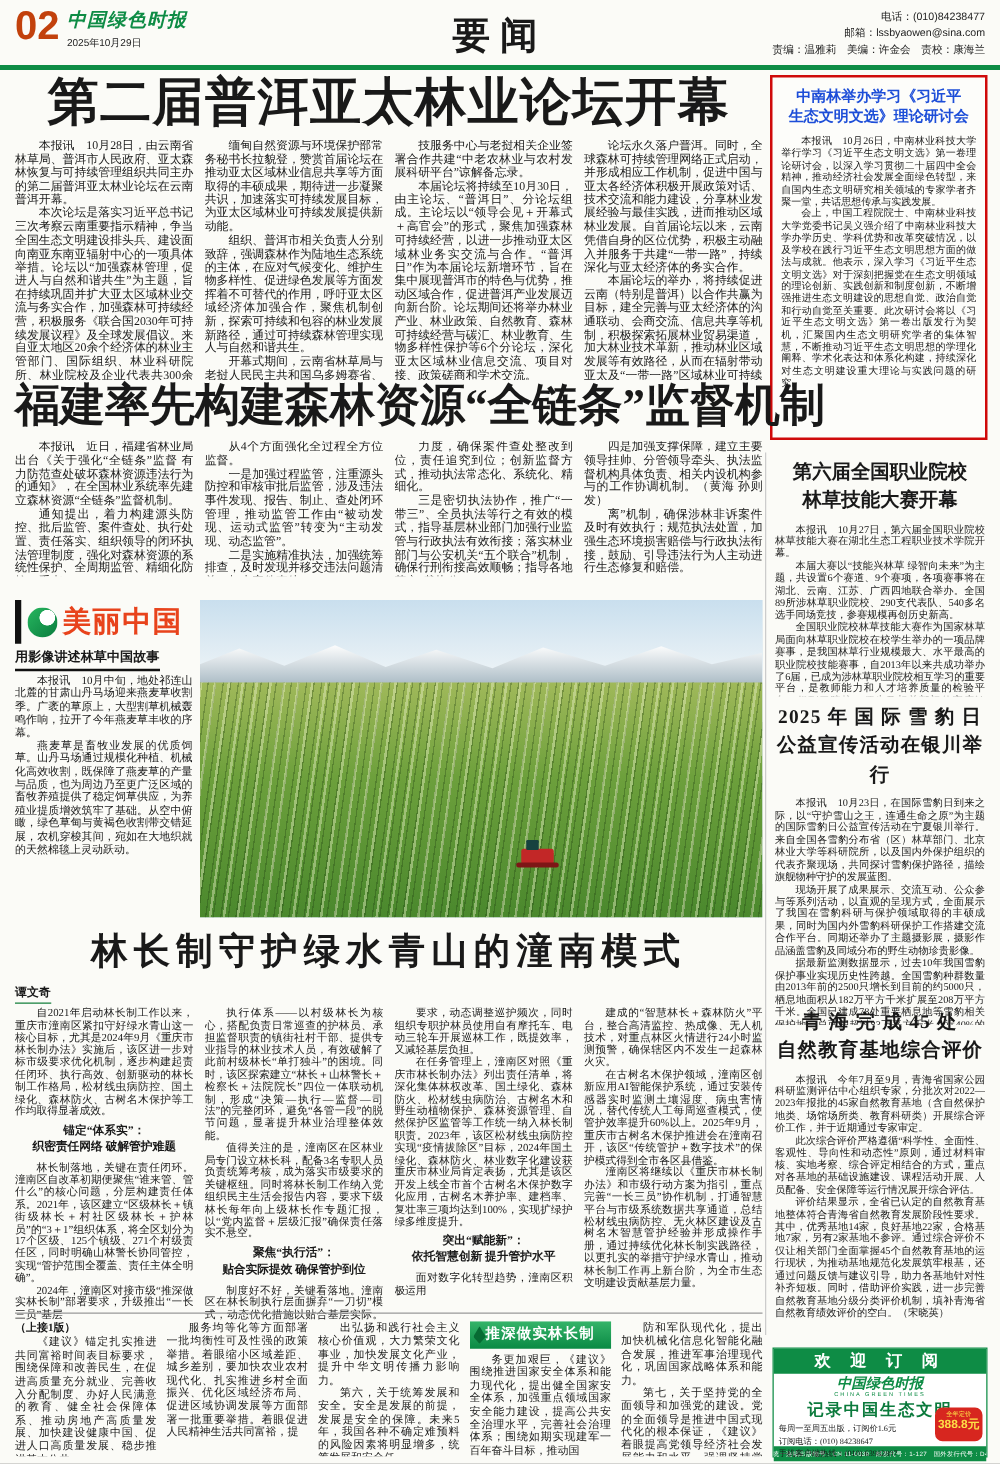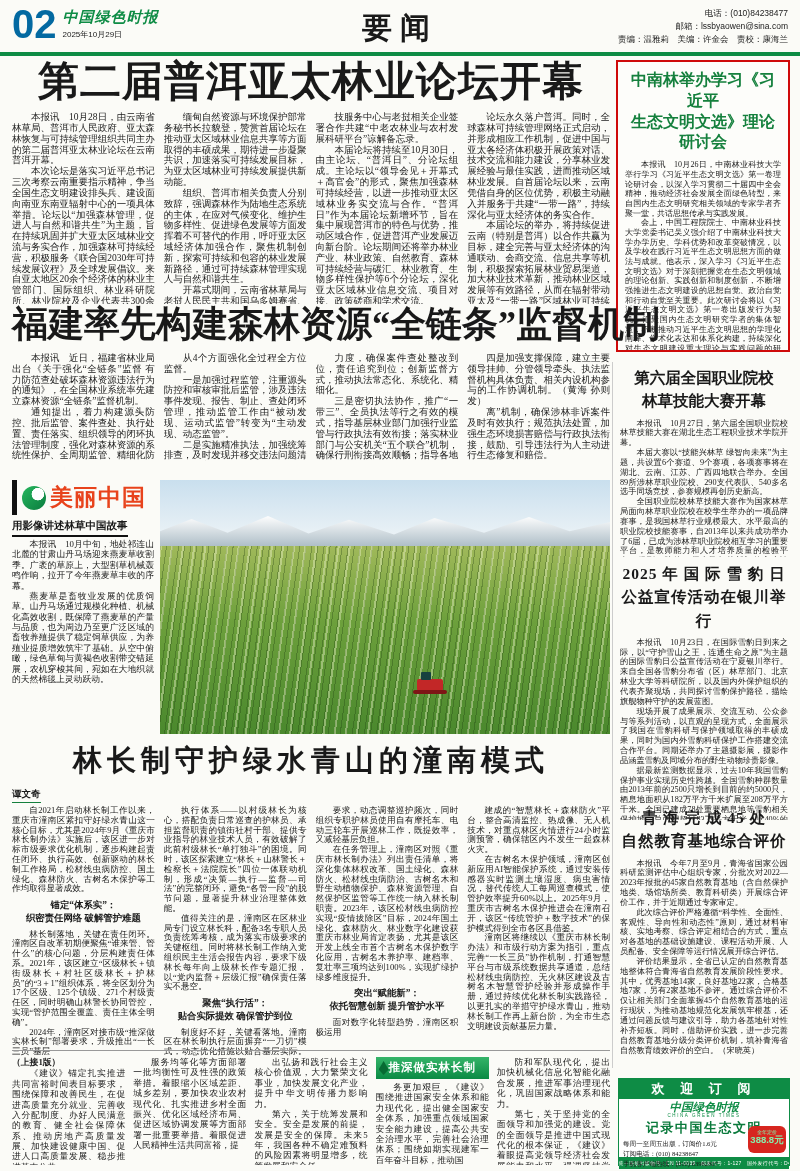--- a/index.html
+++ b/index.html
@@ -1,39 +1,39 @@
 <!DOCTYPE html>
 <html><head>
 <meta charset="utf-8">
 <style>
   html,body{margin:0;padding:0;background:#9a9a9a;}
   .page{position:relative;width:800px;height:1171px;background:#fbfbf7;overflow:hidden;
         font-family:"Liberation Serif","DejaVu Serif",serif;color:#191919;margin:0 auto;}
   
   .hdr{position:absolute;top:6px;left:12px;right:12px;height:44px;}
   .hdr-left{position:absolute;left:0;top:0;display:flex;gap:6px;align-items:flex-start;}
-  .pagenum{font-size:40px;font-weight:bold;color:#0369a1;line-height:.9;font-family:"Liberation Sans",sans-serif;}
+  .pagenum{font-size:32px;font-weight:bold;color:#c2410c;line-height:.9;font-family:"Liberation Sans",sans-serif;}
   .mast{display:flex;flex-direction:column;margin-top:4px;}
   .mast-cn{font-size:15px;font-weight:900;color:#0e8c45;font-style:italic;letter-spacing:1px;line-height:1;}
   .mast-date{font-size:8px;color:#222;margin-top:4px;font-family:"Liberation Sans",sans-serif;}
   .section-word{position:absolute;left:50%;transform:translateX(-50%);top:2px;font-size:30px;font-weight:900;letter-spacing:8px;}
   .hdr-right{position:absolute;right:0;top:1px;text-align:right;font-size:8.5px;line-height:1.55;font-family:"Liberation Sans",sans-serif;color:#222;}
   .hdr-rule{position:absolute;top:52px;left:0;width:800px;height:4px;background:#0e8c45;}
   
   p.para{margin:0;text-indent:2em;}
   .cols{display:flex;gap:9px;}
   .col{flex:1;text-align:justify;overflow:hidden;}
   
   .lead{position:absolute;left:12px;top:60px;width:598px;}
   .lead h1{margin:0;text-align:center;font-size:41px;font-weight:900;line-height:1.05;letter-spacing:1px;white-space:nowrap;}
   .lead .cols{margin-top:9px;height:192px;font-size:9.5px;line-height:1.14;}
   
   .redbox{position:absolute;left:616px;top:60px;width:174px;height:292px;border:2px solid #cf0a0a;
           box-sizing:border-box;padding:7px 7px;overflow:hidden;background:#fdfdfa;}
-  .redbox h2{margin:1px 0 7px;color:#15803d;font-size:16px;line-height:1.3;text-align:center;font-weight:900;white-space:pre-line;}
+  .redbox h2{margin:1px 0 7px;color:#1d4ed8;font-size:12px;line-height:1.3;text-align:center;font-weight:900;white-space:pre-line;}
   .redbox-body{font-size:8px;line-height:1.21;text-align:justify;}
   
   .fujian{position:absolute;left:12px;top:306px;width:598px;}
   .fujian h1{margin:0;text-align:center;font-size:36px;font-weight:900;line-height:1;white-space:nowrap;}
   .fujian .cols{margin-top:11px;height:108px;font-size:9.5px;line-height:1.14;}
   .vrule{position:absolute;left:612px;top:362px;width:1px;height:706px;background:#cccccc;}
   
   .beauty{position:absolute;left:12px;top:478px;width:598px;height:260px;}
   .beauty-left{position:absolute;left:0;top:2px;width:142px;height:256px;overflow:hidden;}
   .mc-logo{display:flex;align-items:center;gap:4px;border-left:5px solid #111;padding:2px 0 2px 5px;}
@@ -80,21 +80,21 @@
   
   .sub{position:absolute;left:618px;top:1078px;width:172px;height:88px;border:1px solid #0e8c45;box-sizing:border-box;background:#fff;}
   .sub-banner{height:20px;background:#0e8c45;color:#fff;font-weight:900;font-size:13px;letter-spacing:6px;
               display:flex;align-items:center;justify-content:center;font-family:"Liberation Sans",sans-serif;}
   .sub-body{position:relative;padding:2px 4px;height:54px;}
   .sub-logo{text-align:center;color:#0e8c45;font-weight:900;font-size:11.5px;line-height:1.05;font-style:italic;}
   .sub-logo-en{text-align:center;color:#0e8c45;font-size:4.5px;letter-spacing:1.6px;font-family:"Liberation Sans",sans-serif;line-height:1.2;}
   .sub-slogan{text-align:center;color:#0b7a3c;font-weight:900;font-size:13px;letter-spacing:1.5px;margin:1px 0 2px;}
   .sub-lines{font-size:6.6px;line-height:1.5;width:118px;}
   .sub-lines p{margin:0;}
-  .badge{position:absolute;right:3px;bottom:4px;width:38px;height:27px;background:#d7261f;border-radius:6px;color:#86efac;
+  .badge{position:absolute;right:3px;bottom:4px;width:38px;height:27px;background:#d7261f;border-radius:6px;color:#fde047;
          text-align:center;font-family:"Liberation Sans",sans-serif;}
   .badge .b1{font-size:5px;margin-top:3px;line-height:1.2;}
   .badge .b2{font-size:9.5px;font-weight:900;line-height:1.1;}
   .sub-strip{height:12px;background:#0e8c45;color:#fff;font-size:5px;display:flex;align-items:center;justify-content:center;
              letter-spacing:.3px;font-family:"Liberation Sans",sans-serif;white-space:nowrap;overflow:hidden;}
 </style>
 </head>
 <body>
 
 <div class="page">

